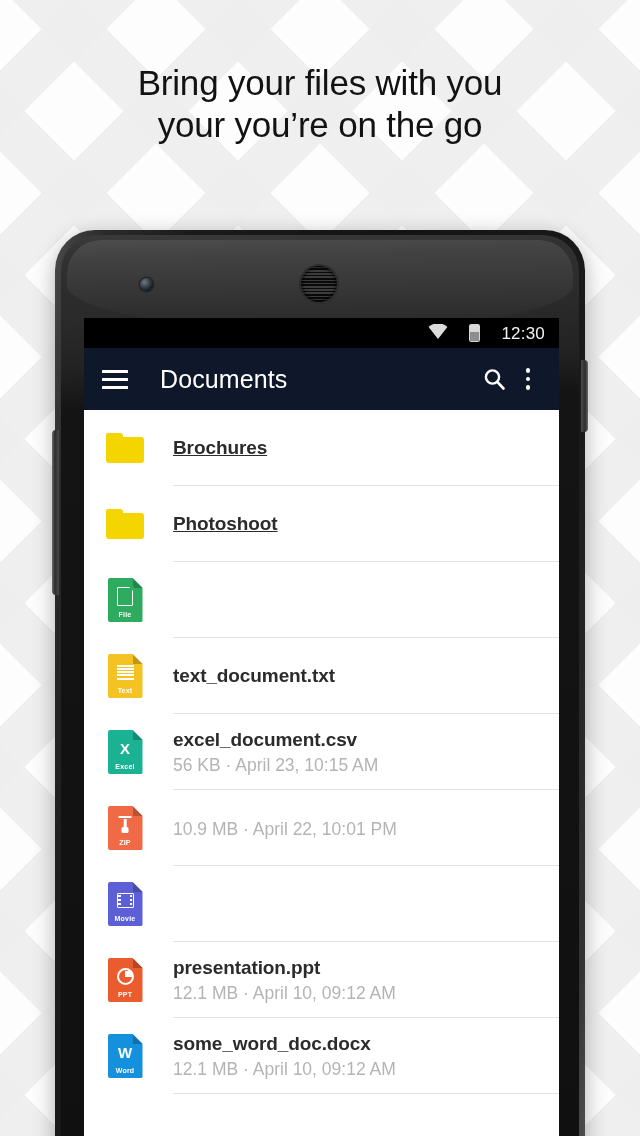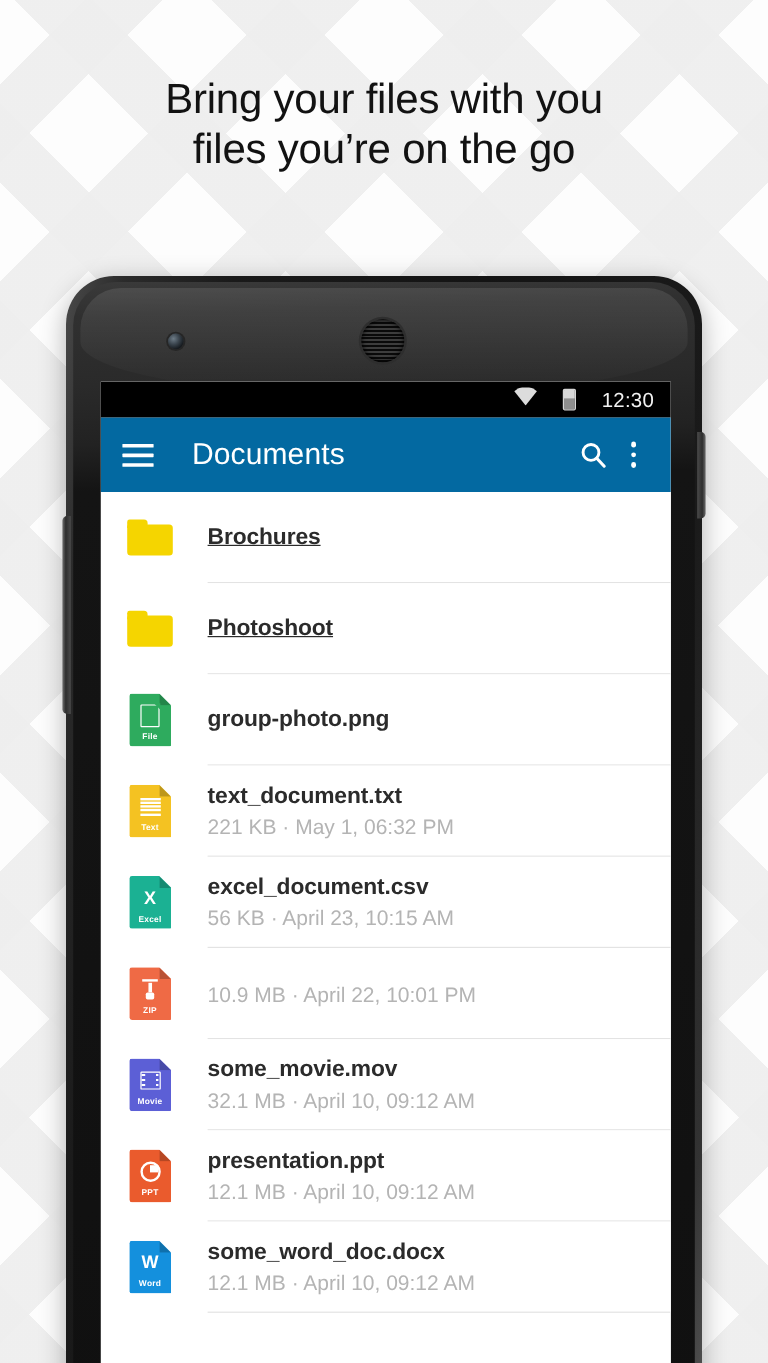--- a/index.html
+++ b/index.html
@@ -188,21 +188,21 @@
   .sb-time {
     color: #f2f2f2;
     font-size: 17px;
     letter-spacing: 0.2px;
     line-height: 1;
   }
 
   
   .appbar {
     height: 62px;
-    background: #0369a1;
+    background: #0f172a;
     display: flex;
     align-items: center;
     padding: 0 14px 0 18px;
     box-sizing: border-box;
   }
   .hamburger {
     width: 26px;
     height: 19px;
     display: flex;
     flex-direction: column;
@@ -428,21 +428,21 @@
     background: #fff;
   }
 </style>
 </head>
 <body>
 
 <div class="bg"></div>
 
 <div class="headline">
   <span>Bring your files with you</span>
-  <span class="l2">files you’re on the go</span>
+  <span class="l2">your you’re on the go</span>
 </div>
 
 <div class="phone">
   <div class="phone-rim"></div>
   <div class="phone-body"></div>
   <div class="phone-gloss"></div>
   <div class="cam"></div>
   <div class="earpiece"></div>
   <div class="btn-power"></div>
   <div class="btn-volume"></div>
@@ -513,21 +513,20 @@
             <span class="file-ico">
               <span class="sheet" style="background:#2eab5e"></span>
               <span class="fold"></span>
               <span class="glyph">
                 <span class="pageout" style="color:#2eab5e"></span>
               </span>
               <span class="lbl">File</span>
             </span>
           </div>
           <div class="row-text">
-            <div class="row-title">group-photo.png</div>
           </div>
           <div class="divider"></div>
         </div>
         <div class="row">
           <div class="icon-wrap">
             <span class="file-ico">
               <span class="sheet" style="background:#f4c222"></span>
               <span class="fold"></span>
               <span class="glyph">
                 <span class="lines">
@@ -536,21 +535,20 @@
                   <i></i>
                   <i></i>
                   <i></i>
                 </span>
               </span>
               <span class="lbl">Text</span>
             </span>
           </div>
           <div class="row-text">
             <div class="row-title">text_document.txt</div>
-            <div class="row-sub">221 KB · May 1, 06:32 PM</div>
           </div>
           <div class="divider"></div>
         </div>
         <div class="row">
           <div class="icon-wrap">
             <span class="file-ico">
               <span class="sheet" style="background:#1bb193"></span>
               <span class="fold"></span>
               <span class="glyph">
                 <span class="letter">X</span>
@@ -588,24 +586,20 @@
           <div class="icon-wrap">
             <span class="file-ico">
               <span class="sheet" style="background:#5c5fd6"></span>
               <span class="fold"></span>
               <span class="glyph">
                 <span class="film"></span>
               </span>
               <span class="lbl">Movie</span>
             </span>
           </div>
-          <div class="row-text">
-            <div class="row-title">some_movie.mov</div>
-            <div class="row-sub">32.1 MB · April 10, 09:12 AM</div>
-          </div>
           <div class="divider"></div>
         </div>
         <div class="row">
           <div class="icon-wrap">
             <span class="file-ico">
               <span class="sheet" style="background:#ea5b2d"></span>
               <span class="fold"></span>
               <span class="glyph">
                 <span class="pie"></span>
               </span>

